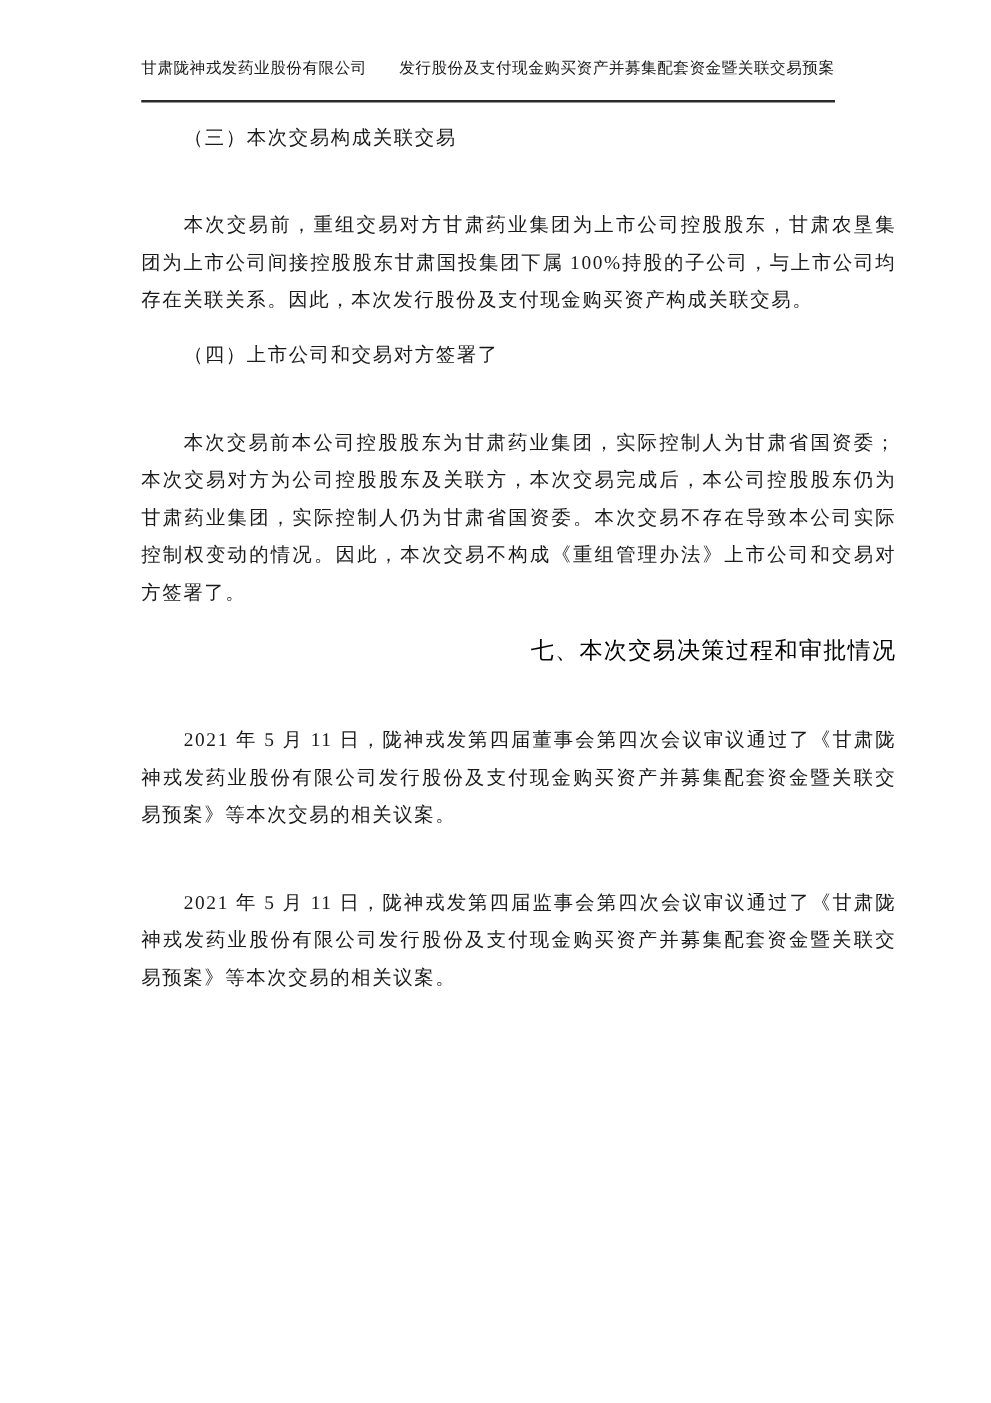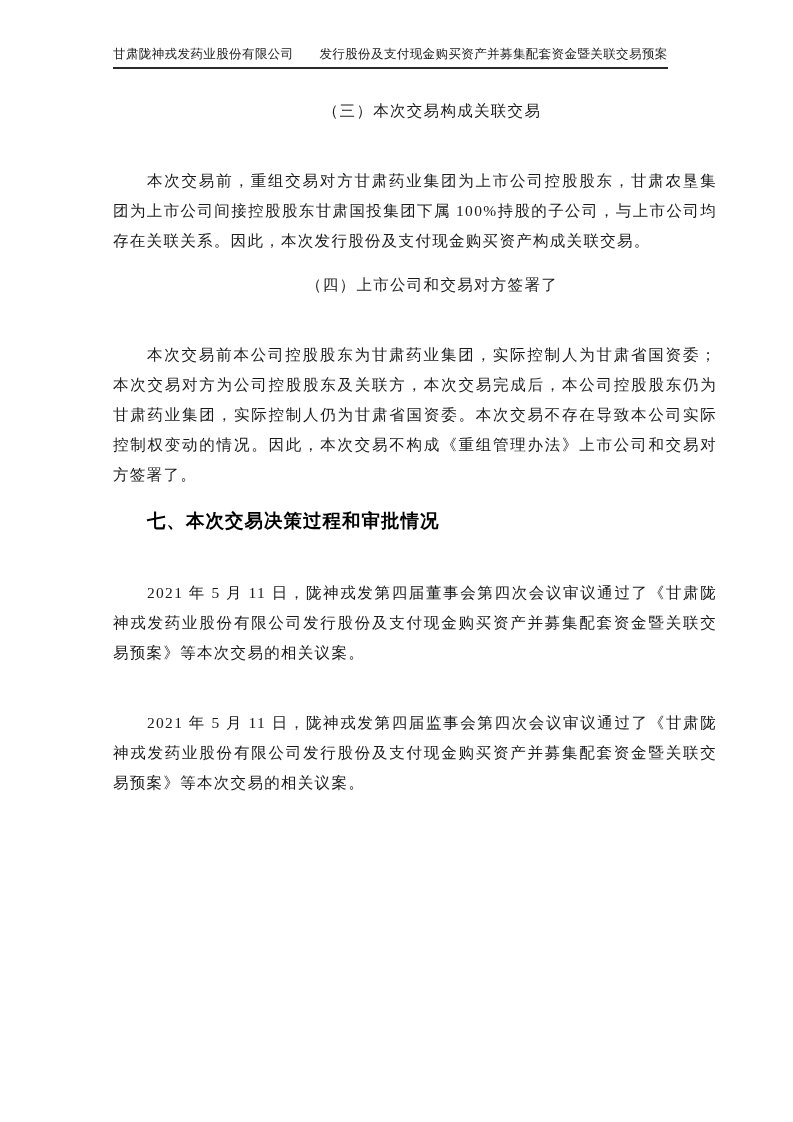--- a/index.html
+++ b/index.html
@@ -21,50 +21,50 @@
     top: 46px;
     left: 113px;
     width: 620px;
     font-size: 12.5px;
     letter-spacing: 0.4px;
     color: #1a1a1a;
   }
   .header-text {
     display: inline-block;
     border-bottom: 2px solid #2a2a2a;
-    padding-bottom: 4px;
+    padding-bottom: 17px;
     white-space: nowrap;
   }
   .content {
     position: absolute;
     top: 96px;
     left: 113px;
     width: 604px;
   }
   .para, .h-sub, .h-num {
     font-size: 15.5px;
     line-height: 30px;
     letter-spacing: 1.3px;
     margin: 0 0 14px 0;
     text-indent: 34px;
     color: #1a1a1a;
-    text-align: center;
   }
   .para {
     text-align: justify;
     margin-top: 40px;
   }
   .h-main {
     font-size: 18.5px;
-    font-weight: bold;
+    font-weight: normal;
     line-height: 34px;
     letter-spacing: 1px;
     margin: 6px 0 16px 0;
     text-indent: 34px;
     color: #000000;
+    text-align: right;
   }
 </style>
 </head>
 <body>
 
 <div class="page">
 
   <div class="header">
     <span class="header-text">甘肃陇神戎发药业股份有限公司　　发行股份及支付现金购买资产并募集配套资金暨关联交易预案</span>
   </div>

